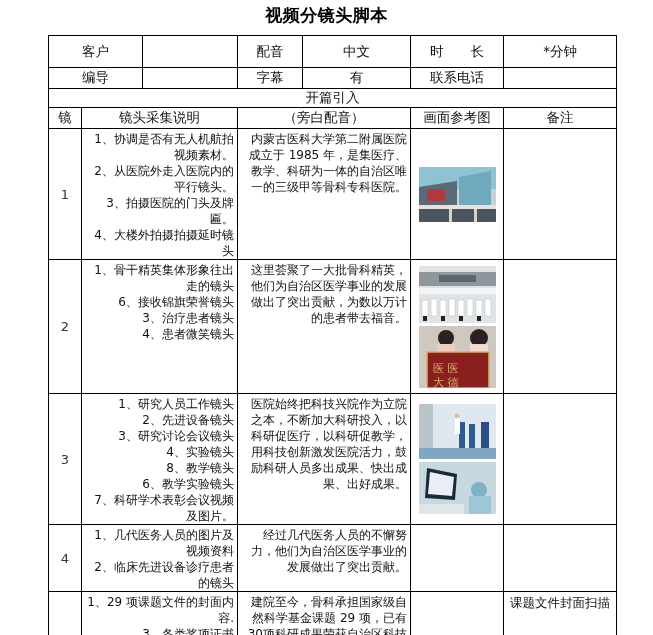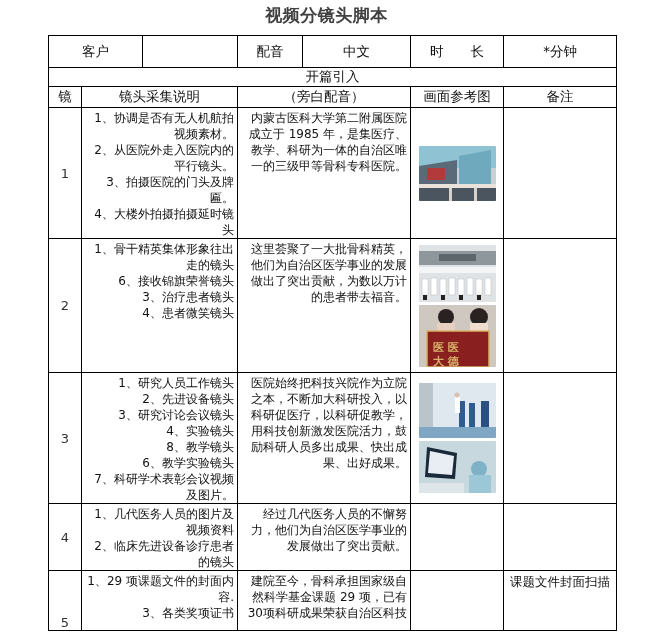--- a/index.html
+++ b/index.html
@@ -4,21 +4,21 @@
 <style>
   html, body { margin: 0; padding: 0; background: #ffffff; }
   body {
     width: 653px; height: 635px; overflow: hidden; position: relative;
     font-family: "DejaVu Sans", "Liberation Sans", sans-serif;
     color: #111;
   }
   .title {
     position: absolute; left: 0; top: 4px; width: 653px; text-align: center;
     font-family: "DejaVu Serif", "Liberation Serif", serif;
-    font-weight: bold; font-size: 17px; letter-spacing: 0.5px; color: #404040;
+    font-weight: bold; font-size: 17px; letter-spacing: 0.5px; color: #000000;
   }
   table.script {
     position: absolute; left: 48px; top: 35px;
     border-collapse: collapse; table-layout: fixed;
     font-size: 12.5px;
   }
   table.script td {
     border: 1.5px solid #000;
     padding: 0;
     vertical-align: middle;
@@ -28,21 +28,21 @@
   .c { text-align: center; font-size: 13.5px; }
   .txt {
     vertical-align: top !important;
     padding: 2px 3px 0 4px !important;
     line-height: 16px;
     font-size: 12px;
     text-align: right;
   }
   .num { text-align: center; font-size: 13px; color: #333; }
   .line { display: block; }
-  .imgcell { vertical-align: middle; text-align: center; font-weight: bold; }
+  .imgcell { vertical-align: middle; text-align: center; }
   .thumb {
     display: block; margin: 3px auto; width: 77px;
     border-radius: 1px;
   }
   .note { vertical-align: top !important; padding: 3px 0 0 0 !important; text-align: center; font-size: 12.5px; }
 </style>
 </head>
 <body>
 
 <div class="title">视频分镜头脚本</div>
@@ -61,20 +61,28 @@
   <tbody>
       <tr style="height:32px">
     <td colspan="2" class="c">客户</td>
     <td class="c"></td>
     <td class="c">配音</td>
     <td class="c">中文</td>
     <td class="c">时　　长</td>
     <td class="c">*分钟</td>
   </tr>
 
+  <tr style="height:21px">
+    <td colspan="2" class="c">编导</td>
+    <td class="c"></td>
+    <td class="c">字幕</td>
+    <td class="c">有</td>
+    <td class="c">联系电话</td>
+    <td class="c"></td>
+  </tr>
 
   <tr style="height:14px">
     <td colspan="7" class="c">开篇引入</td>
   </tr>
 
   <tr style="height:21px">
     <td class="c">镜</td>
     <td colspan="2" class="c">镜头采集说明</td>
     <td colspan="2" class="c">（旁白配音）</td>
     <td class="c">画面参考图</td>

